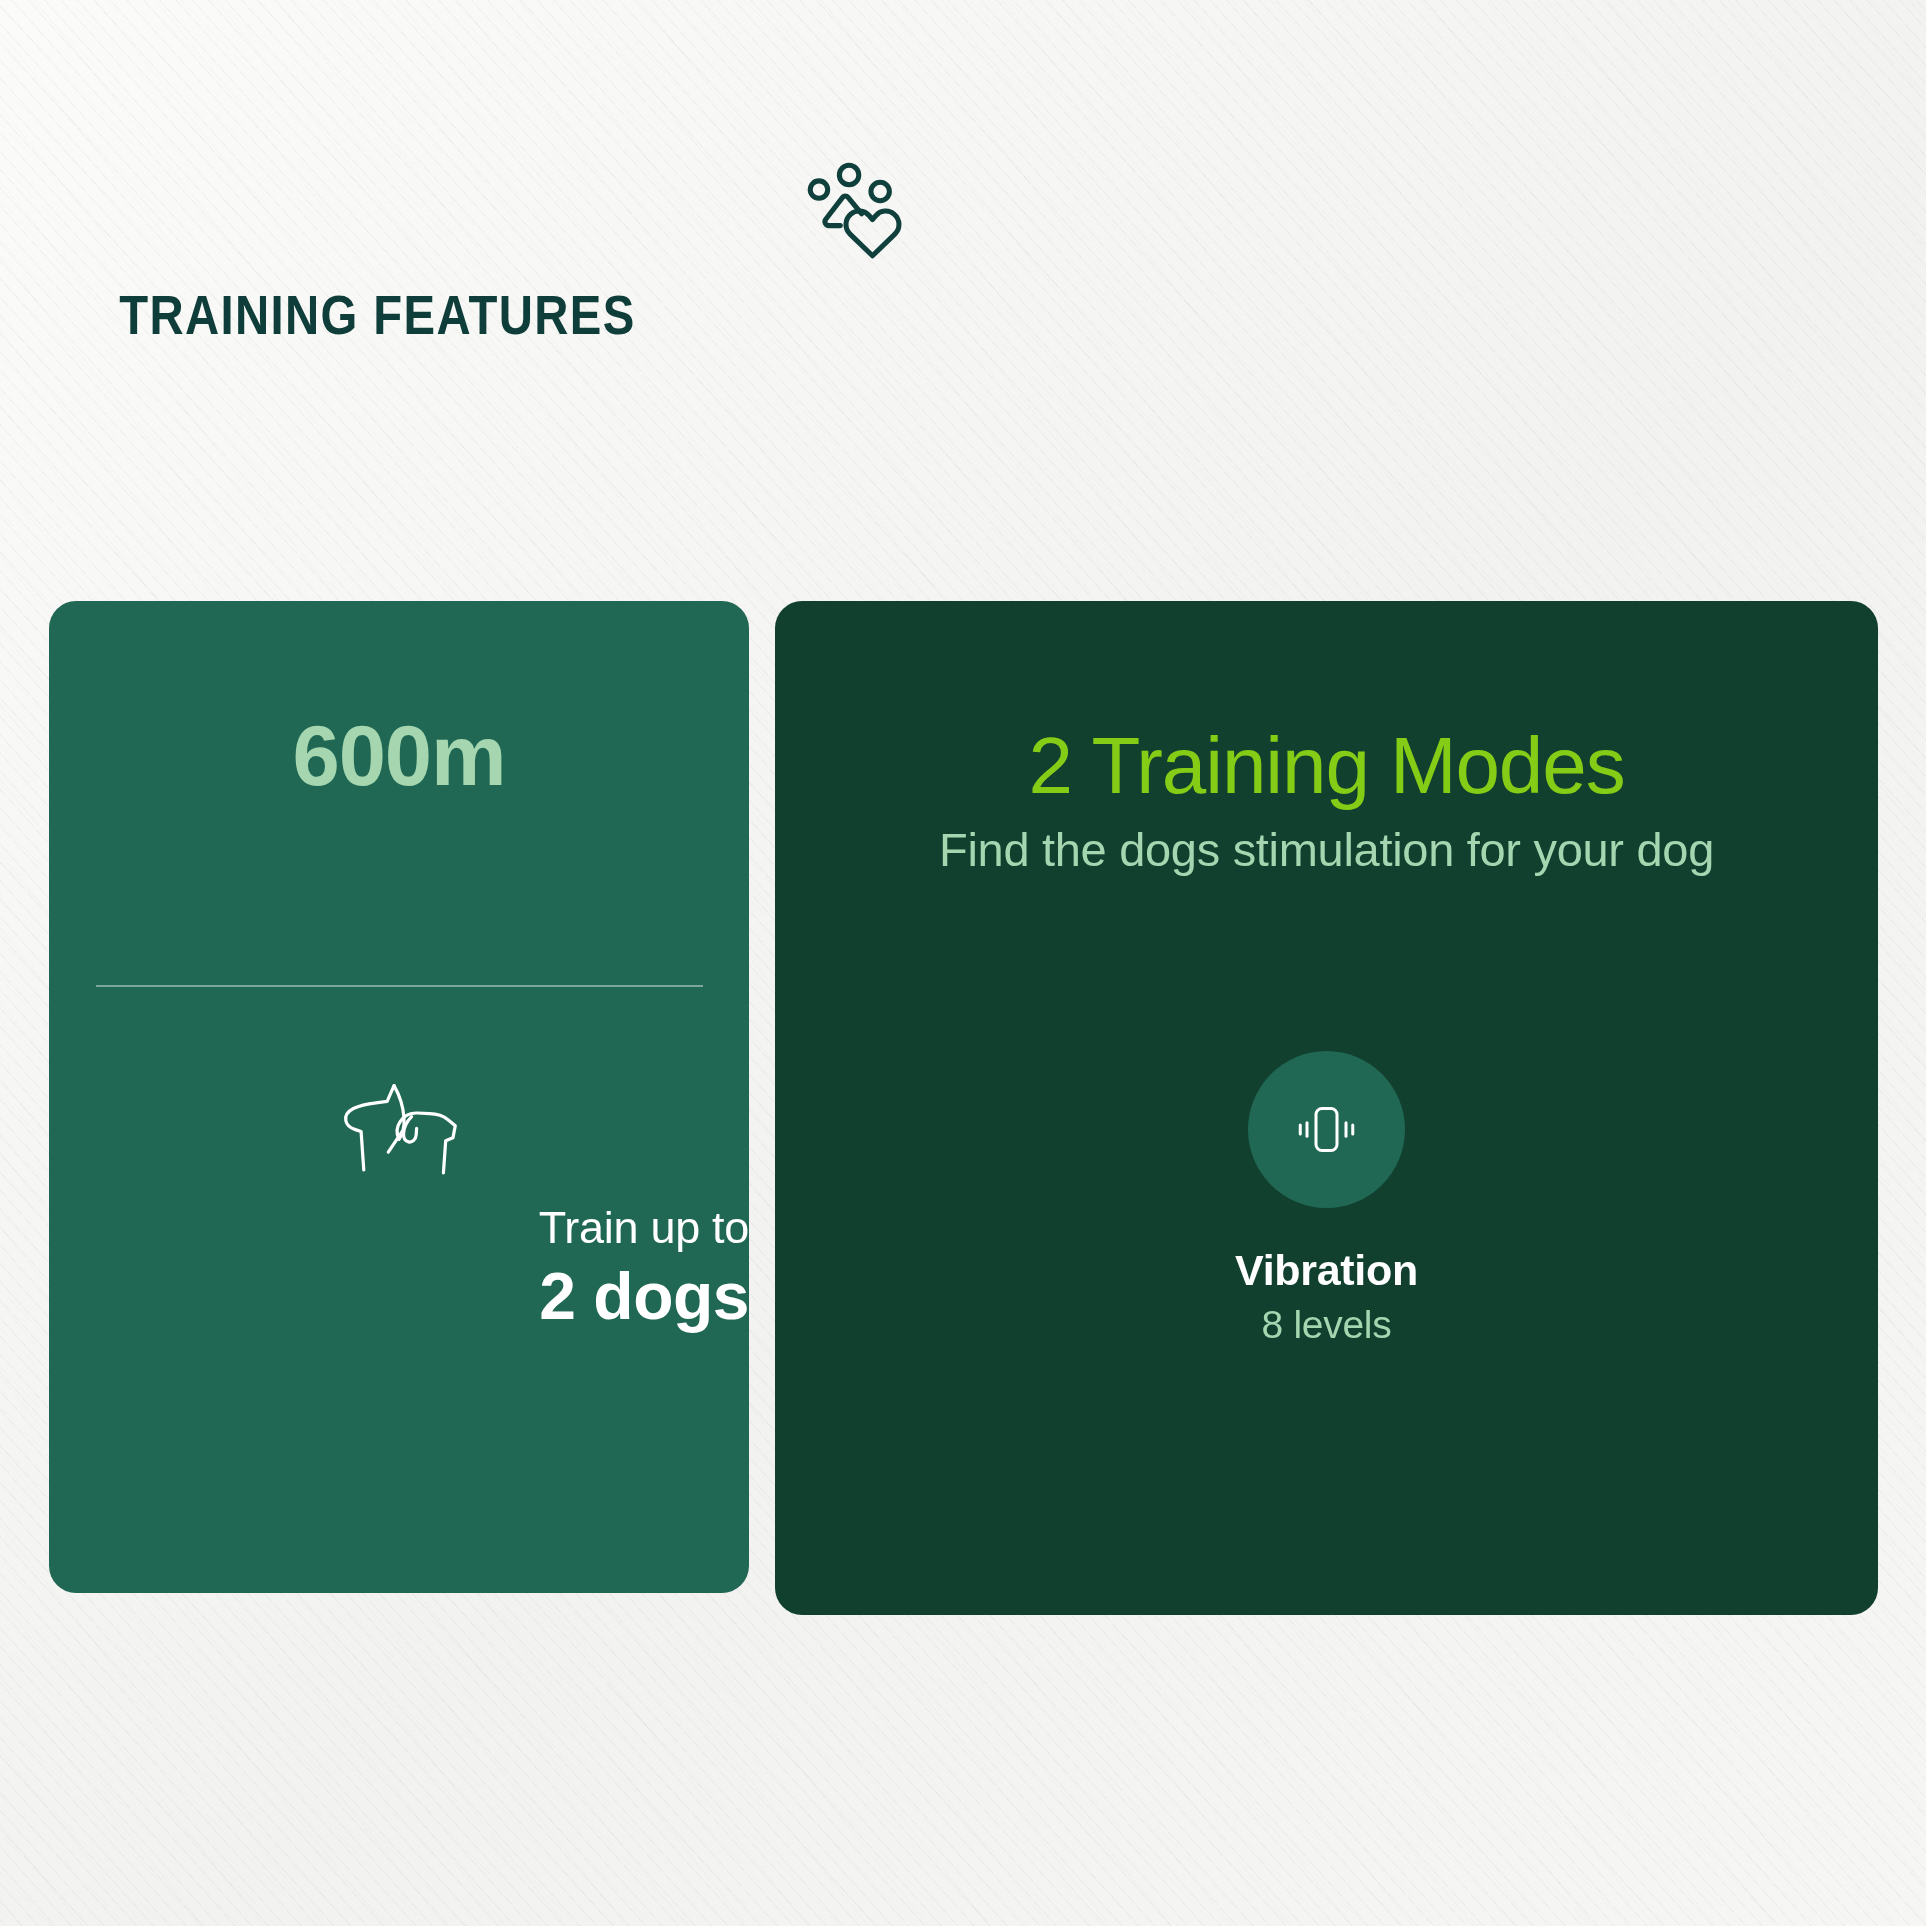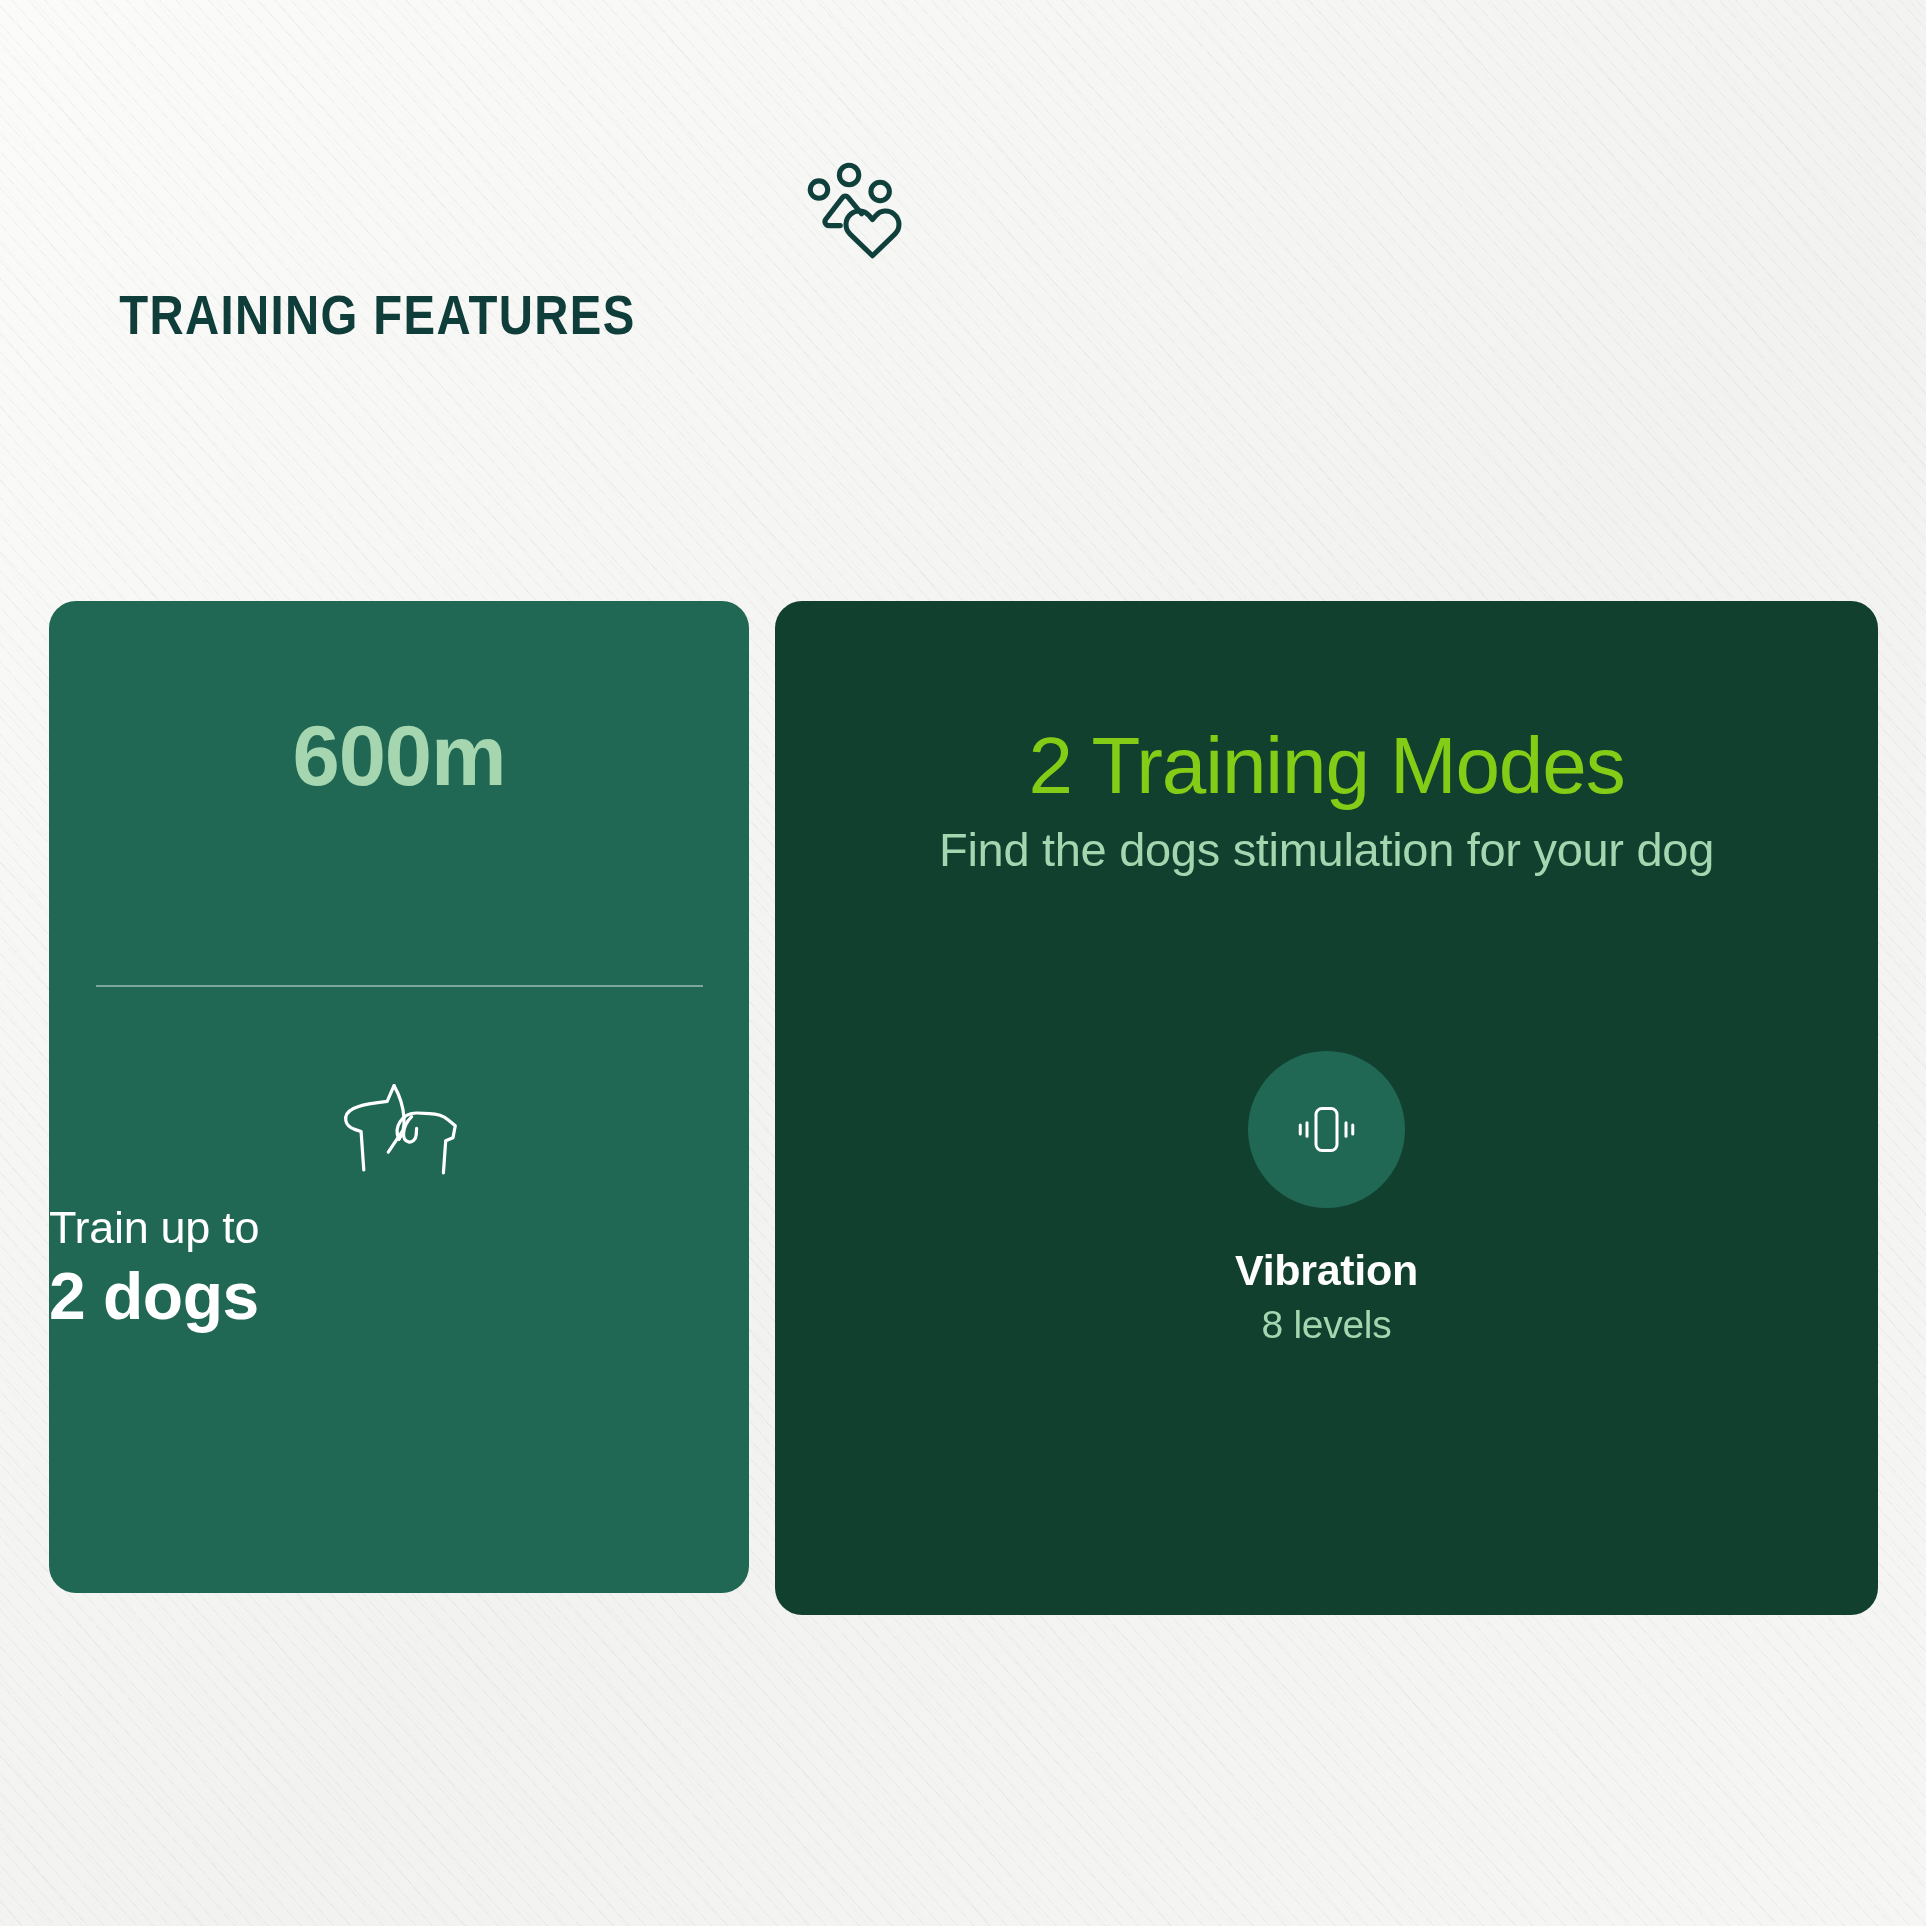--- a/index.html
+++ b/index.html
@@ -145,21 +145,21 @@
     width: 607px;
     height: 1.6px;
     background: rgba(255,255,255,0.42);
   }
 
   .pets-block {
     position: absolute;
     left: 0;
     top: 480px;
     width: 100%;
-    text-align: left;
+    text-align: right;
   }
   .pets-icon {
     display: block;
     margin: 0 auto;
     width: 154px;
     height: 98px;
   }
   .pets-caption {
     margin-top: 24.4px;
     font-size: 45px;

